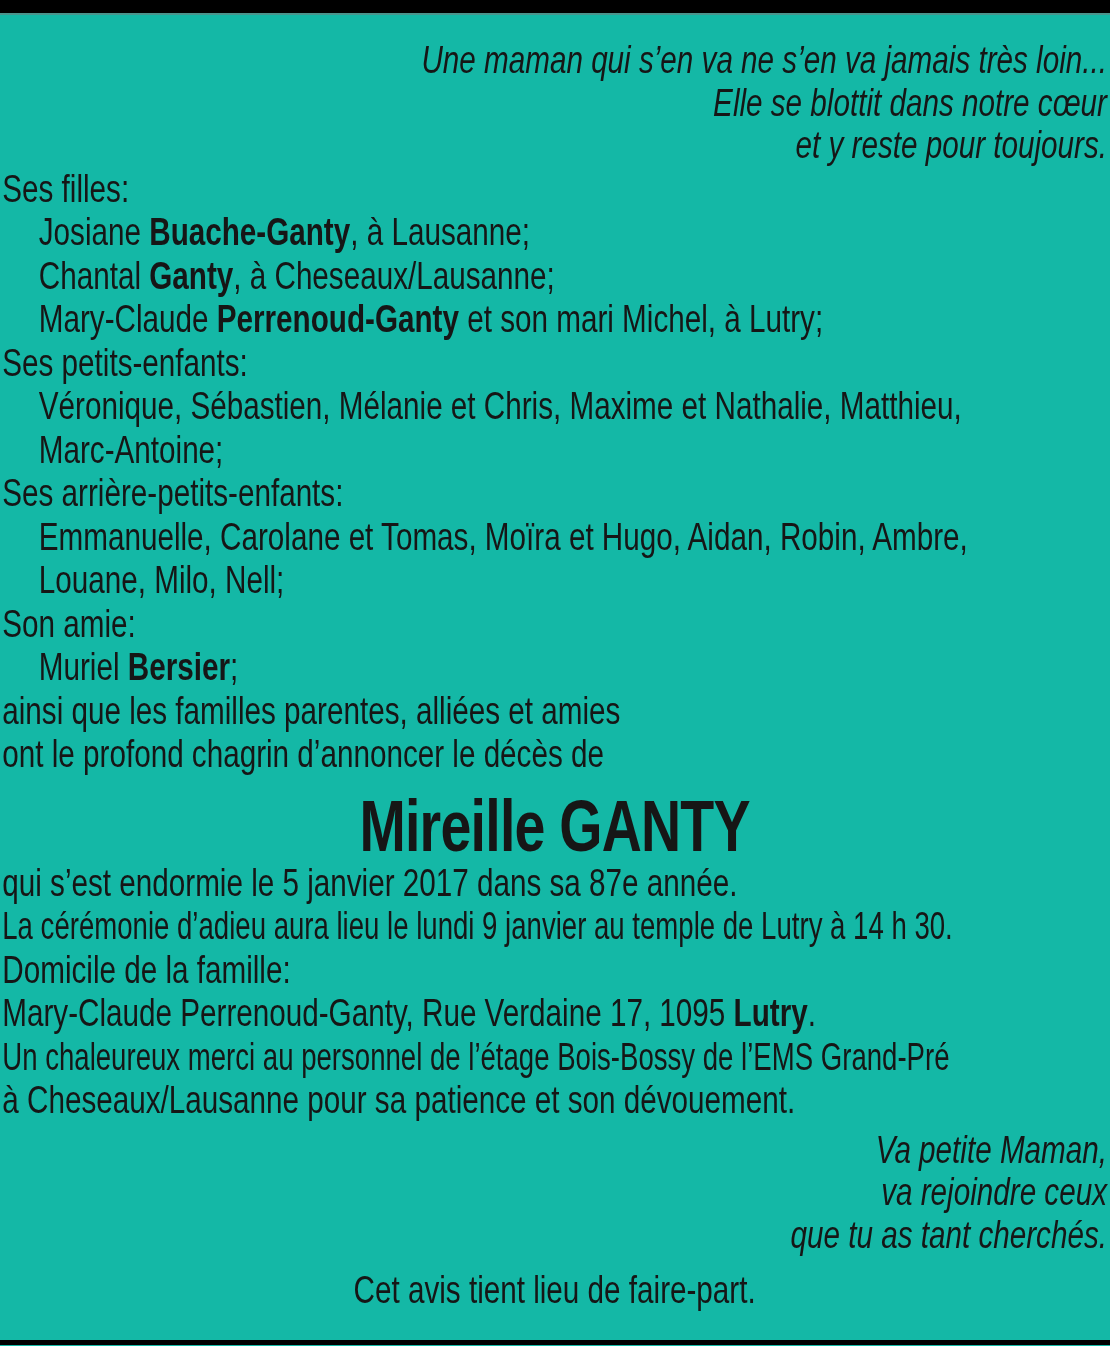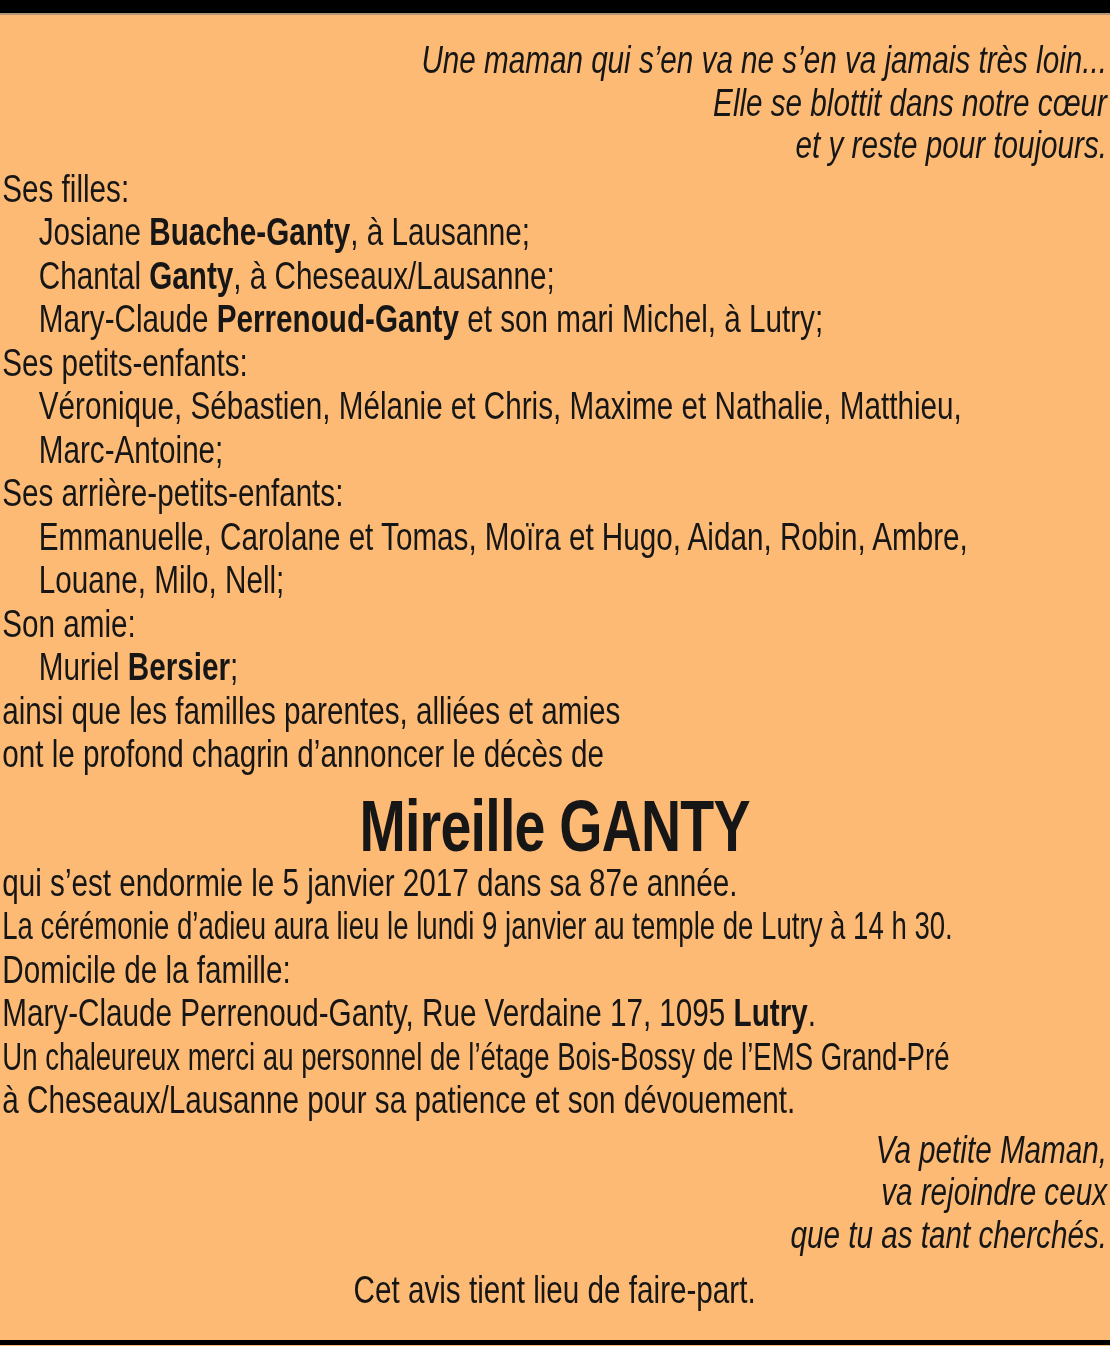--- a/index.html
+++ b/index.html
@@ -1,21 +1,21 @@
 <!DOCTYPE html>
 <html><head>
 <meta charset="utf-8">
 <style>
   html,body{margin:0;padding:0;}
   body{
     width:1110px;height:1346px;position:relative;overflow:hidden;
     background:#ffffff;
     font-family:"Liberation Sans",sans-serif;
   }
-  .page{position:absolute;inset:0;background:#fdba74;}
+  .page{position:absolute;inset:0;background:#14b8a6;}
   .rule-top{
     position:absolute;top:0;left:0;width:1110px;height:13px;
     background:#000;box-shadow:0 2px 0 rgba(120,120,120,.55);
   }
   .rule-bottom{
     position:absolute;bottom:1px;left:0;width:1110px;height:5px;
     background:#000;
   }
   
   .content{

